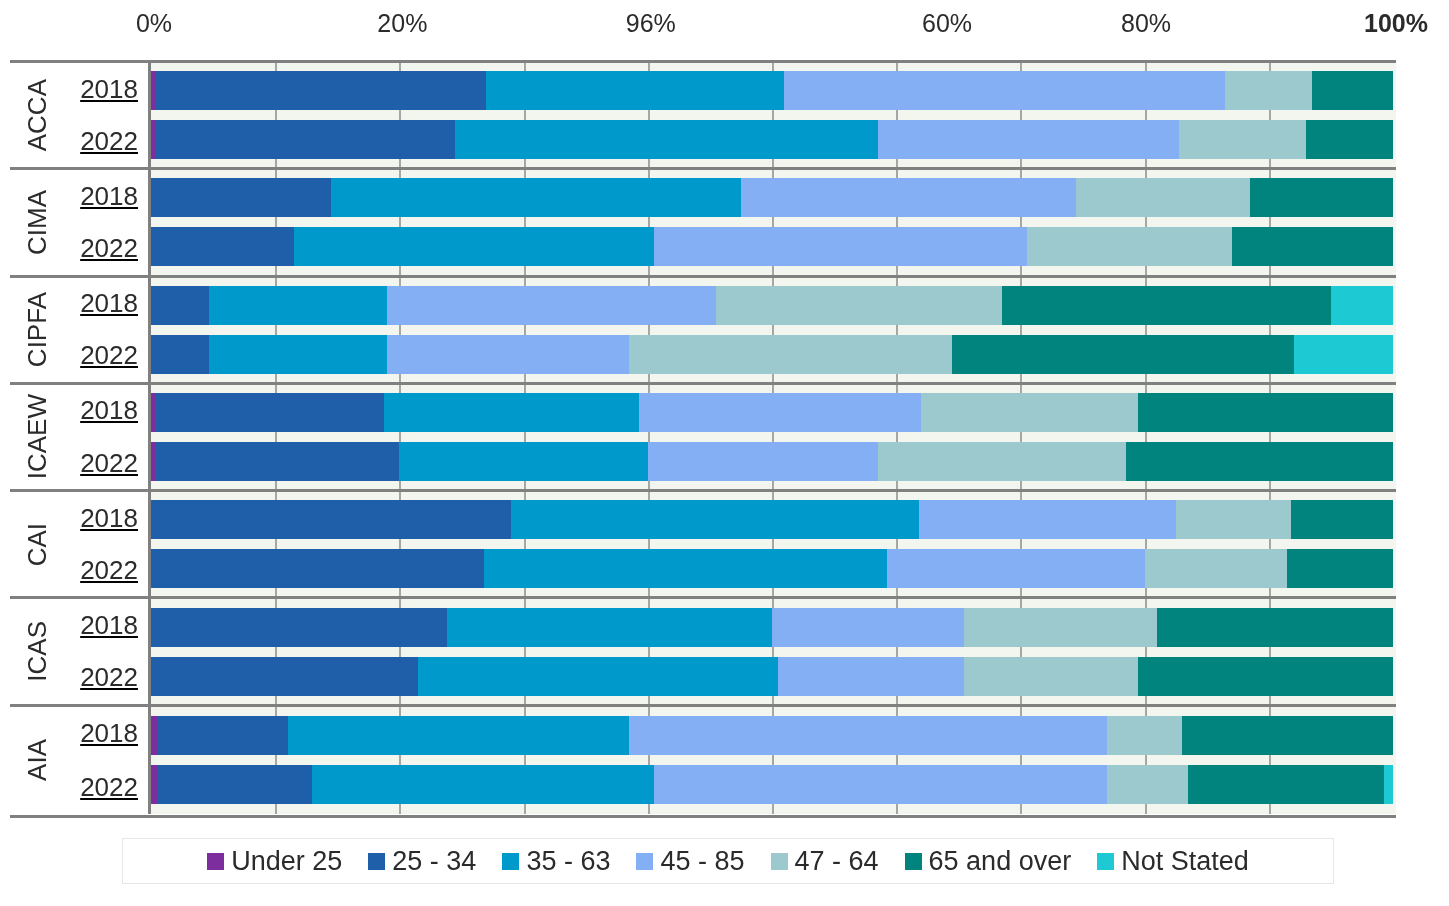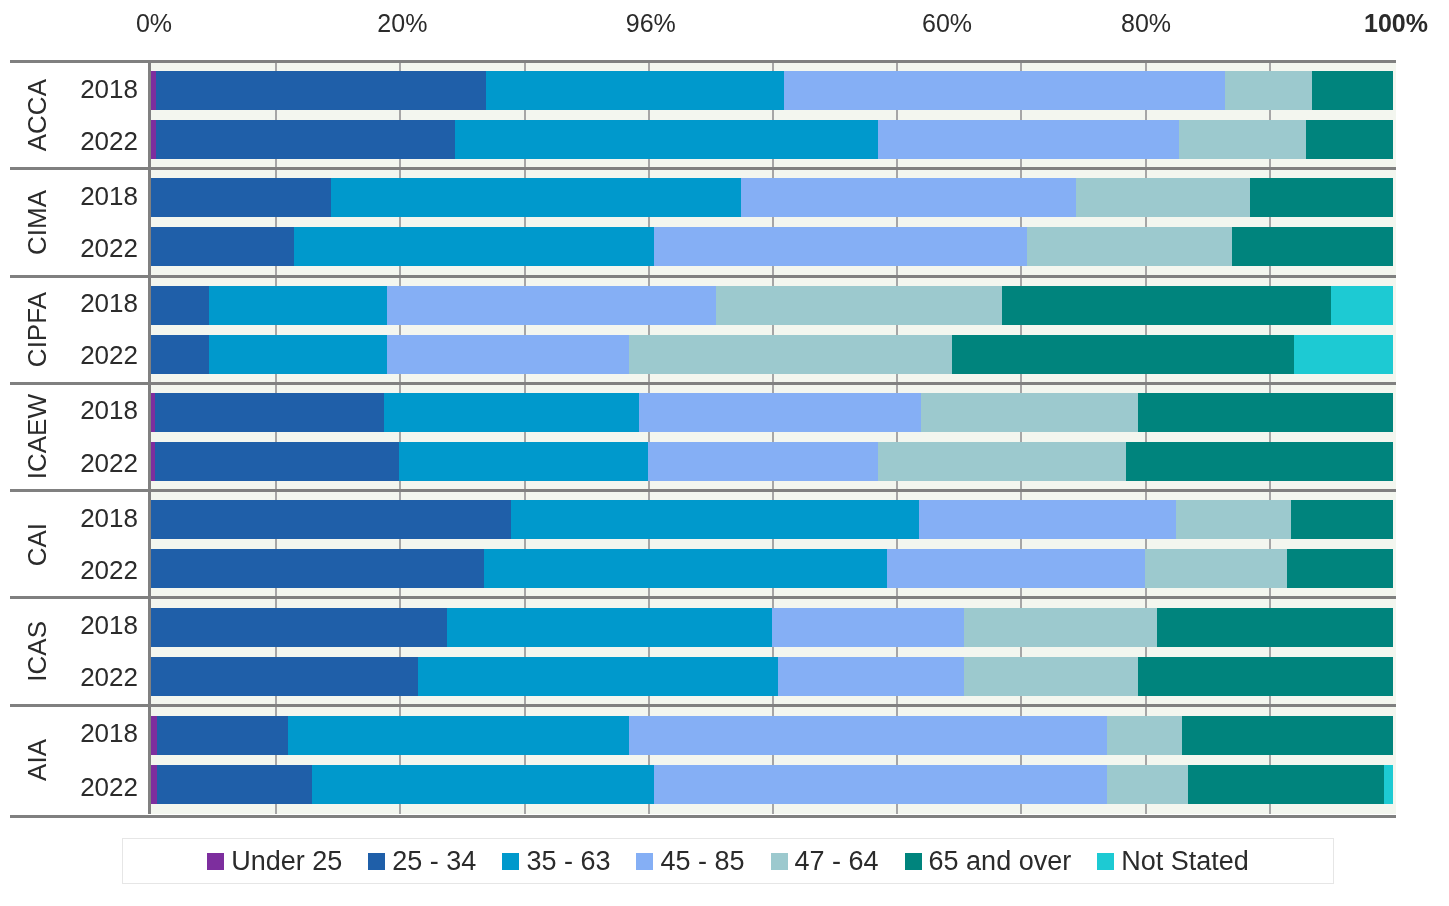--- a/index.html
+++ b/index.html
@@ -52,21 +52,21 @@
     display:flex;align-items:center;justify-content:center;
   }
   .gname span{
     writing-mode:vertical-rl;
     transform:rotate(180deg);
     font-size:26px;color:#2b2b2b;
     white-space:nowrap;
   }
   .gyears{
     flex:1 1 auto;
-    display:flex;flex-direction:column;
+    display:flex;flex-direction:column;text-decoration:underline;
   }
   .gyear{
     flex:1 1 50%;
     display:flex;align-items:center;justify-content:flex-end;
     padding-right:10px;
     box-sizing:border-box;
     font-size:26px;color:#2b2b2b;
   }
 
   .bars{

